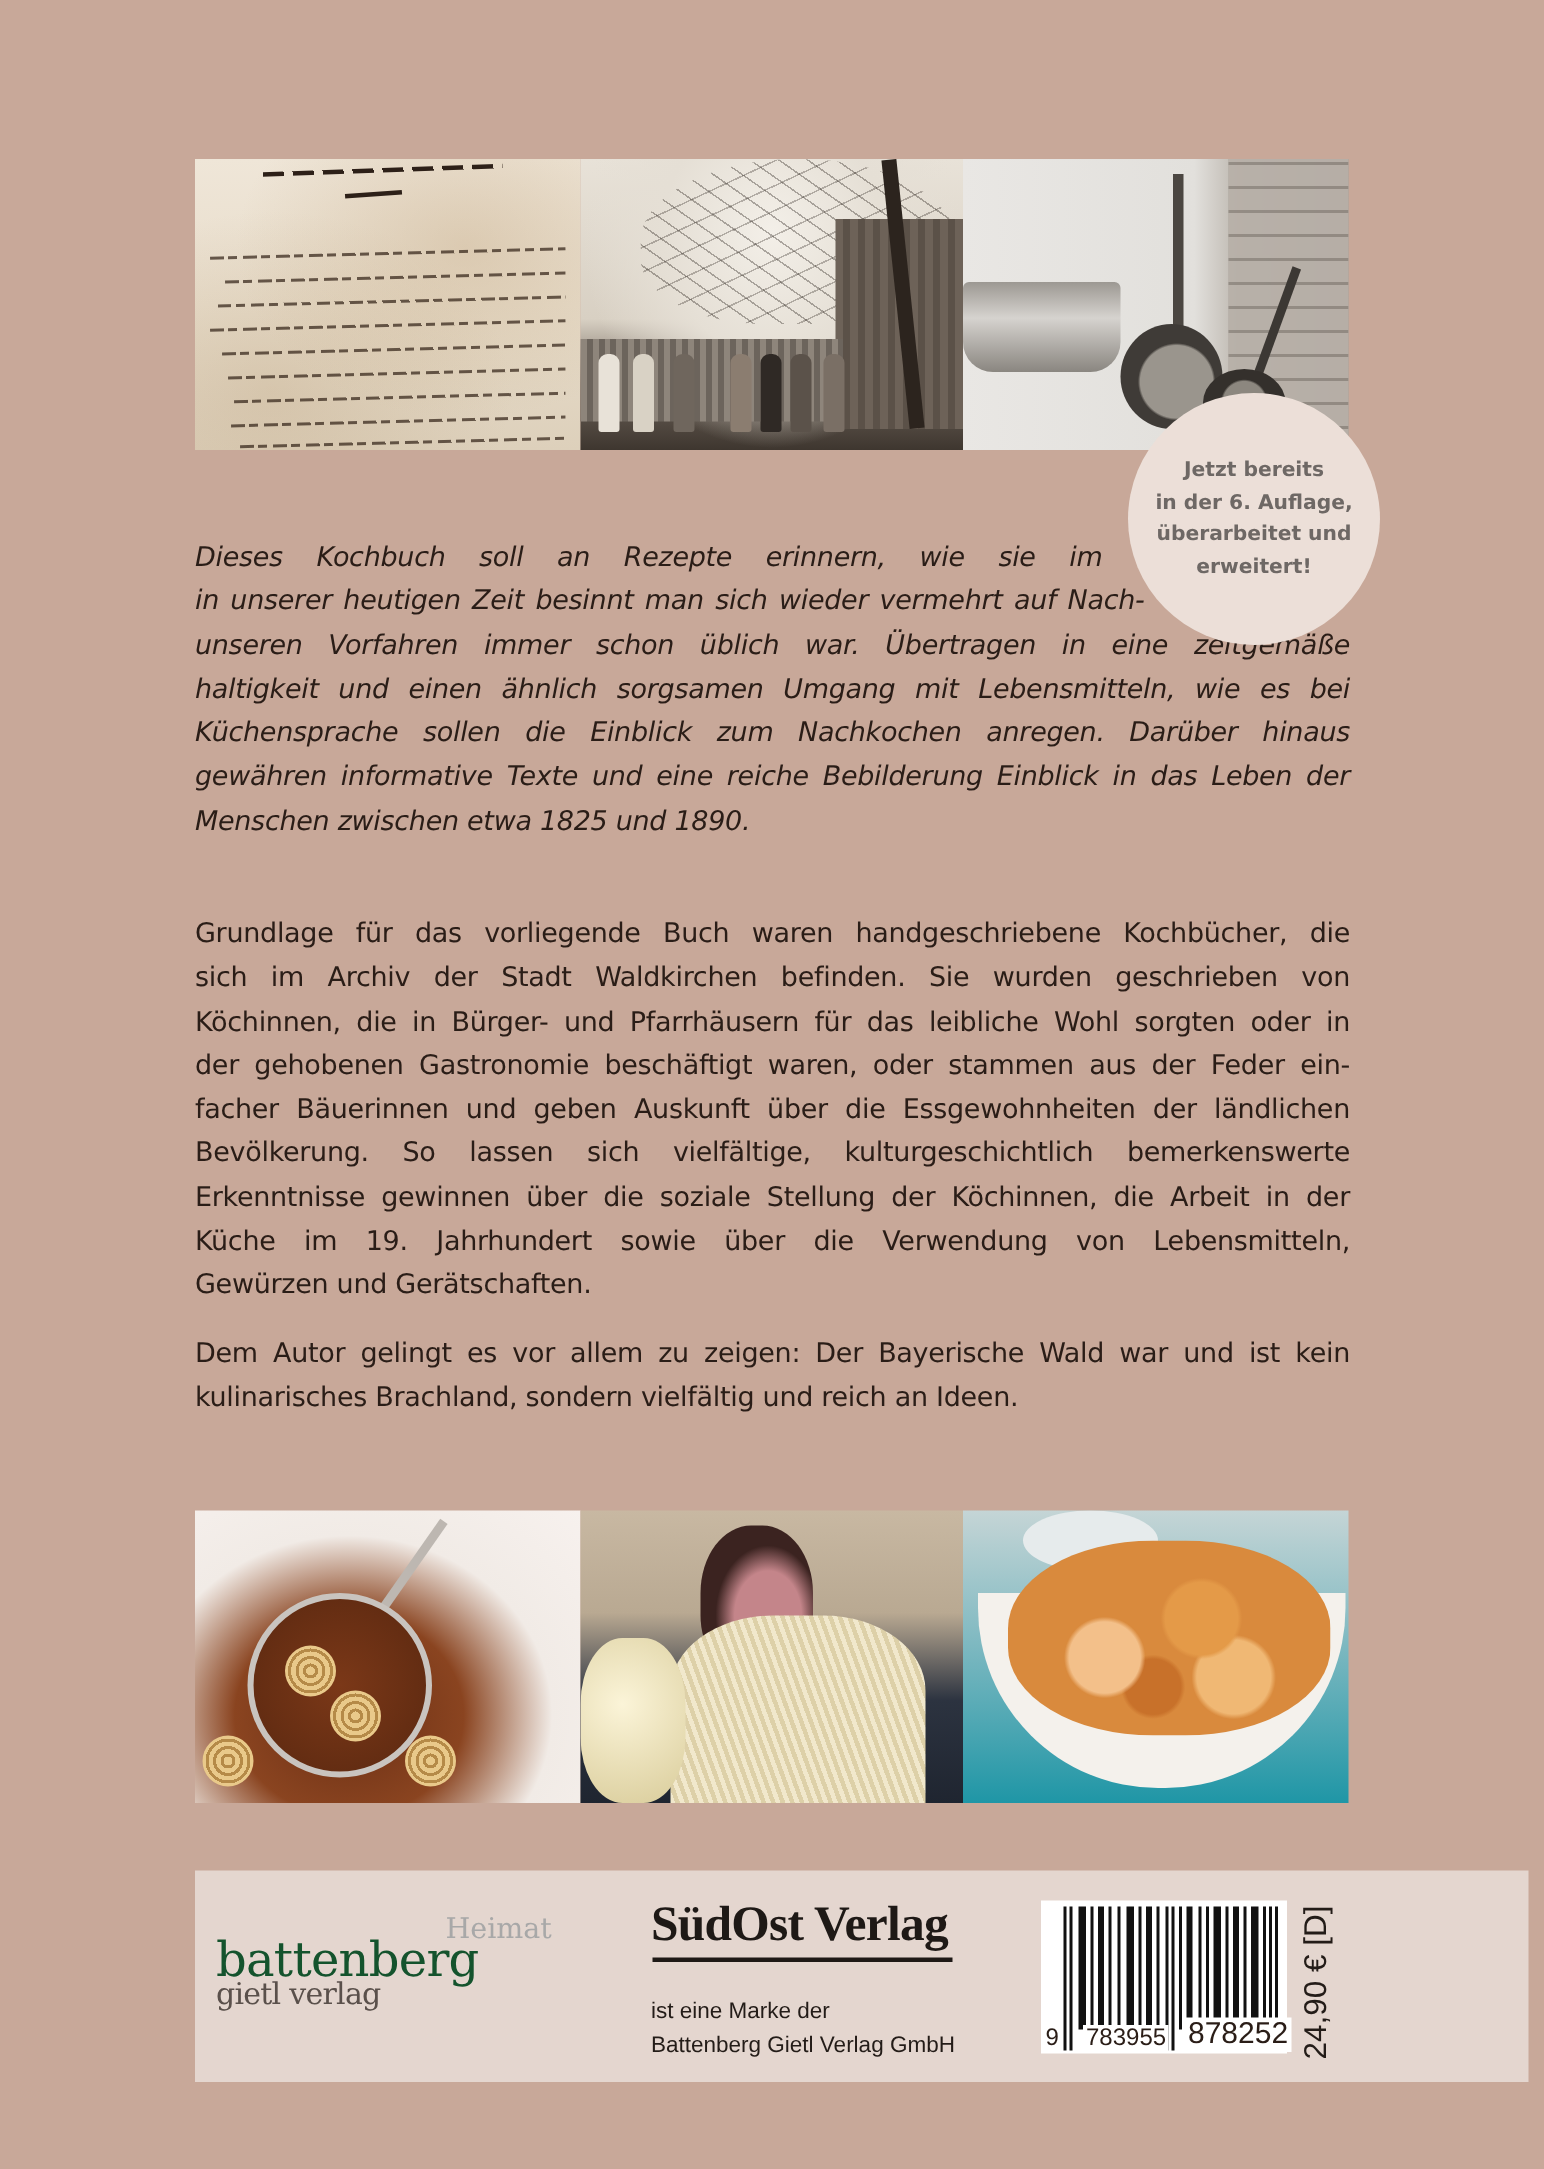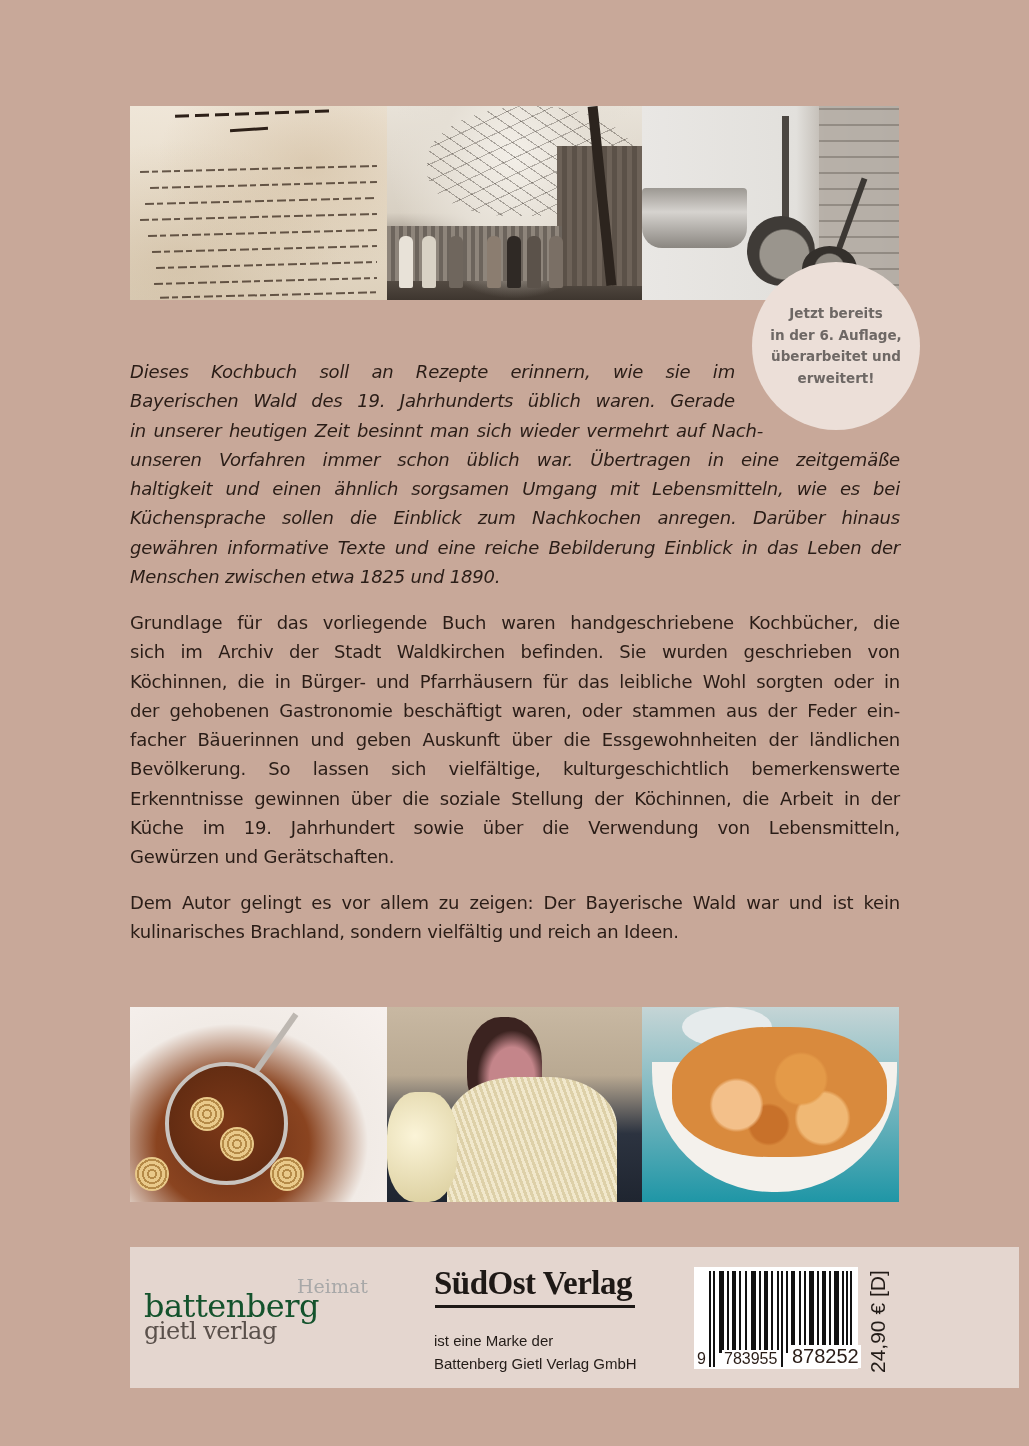--- a/index.html
+++ b/index.html
@@ -169,21 +169,21 @@
   .footer {
     position: absolute; left: 130px; top: 1247px; width: 889px; height: 141px; background: #e4d6cf;
   }
   .logo-heimat {
     position: absolute; left: 167px; top: 28px; font-family: "DejaVu Serif", serif; font-size: 19px; color: #a8a8a8;
   }
   .logo-battenberg {
     position: absolute; left: 14px; top: 40px; font-family: "DejaVu Serif", serif; font-size: 32px; color: #14532d; letter-spacing: -0.5px;
   }
   .logo-gietl {
-    position: absolute; left: 14px; top: 70px; font-family: "DejaVu Serif", serif; font-size: 24px; color: #5a504b; letter-spacing: -0.5px;
+    position: absolute; left: 14px; top: 70px; font-family: "DejaVu Serif", serif; font-size: 20px; color: #5a504b; letter-spacing: -0.5px;
   }
   .suedost {
     position: absolute; left: 304px; top: 18px; font-family: "Liberation Serif", serif; font-weight: bold; font-size: 33px; color: #1e1916; letter-spacing: -0.5px;
   }
   .suedost-rule { position: absolute; left: 305px; top: 58px; width: 200px; height: 3px; background: #1e1916; }
   .marke {
     position: absolute; left: 304px; top: 82px; font-family: "Liberation Sans", sans-serif; font-size: 15px; line-height: 23px; color: #231c18;
   }
   .barcode {
     position: absolute; left: 564px; top: 20px; width: 164px; height: 102px; background: #fff;
@@ -239,21 +239,20 @@
   <div>
     <span>Jetzt bereits</span>
     <span>in der 6. Auflage,</span>
     <span>überarbeitet und</span>
     <span>erweitert!</span>
   </div>
 </div>
 
 <div class="text t1">
   <span class="line narrow">Dieses Kochbuch soll an Rezepte erinnern, wie sie im</span>
-  <span class="line narrow">Bayerischen Wald des 19. Jahrhunderts üblich waren. Gerade</span>
   <span class="line" style="width:633px">in unserer heutigen Zeit besinnt man sich wieder vermehrt auf Nach-</span>
   <span class="line">unseren Vorfahren immer schon üblich war. Übertragen in eine zeitgemäße</span>
   <span class="line">haltigkeit und einen ähnlich sorgsamen Umgang mit Lebensmitteln, wie es bei</span>
   <span class="line">Küchensprache sollen die Einblick zum Nachkochen anregen. Darüber hinaus</span>
   <span class="line">gewähren informative Texte und eine reiche Bebilderung Einblick in das Leben der</span>
   <span class="line last">Menschen zwischen etwa 1825 und 1890.</span>
 </div>
 
 <div class="text t2">
   <span class="line">Grundlage für das vorliegende Buch waren handgeschriebene Kochbücher, die</span>

